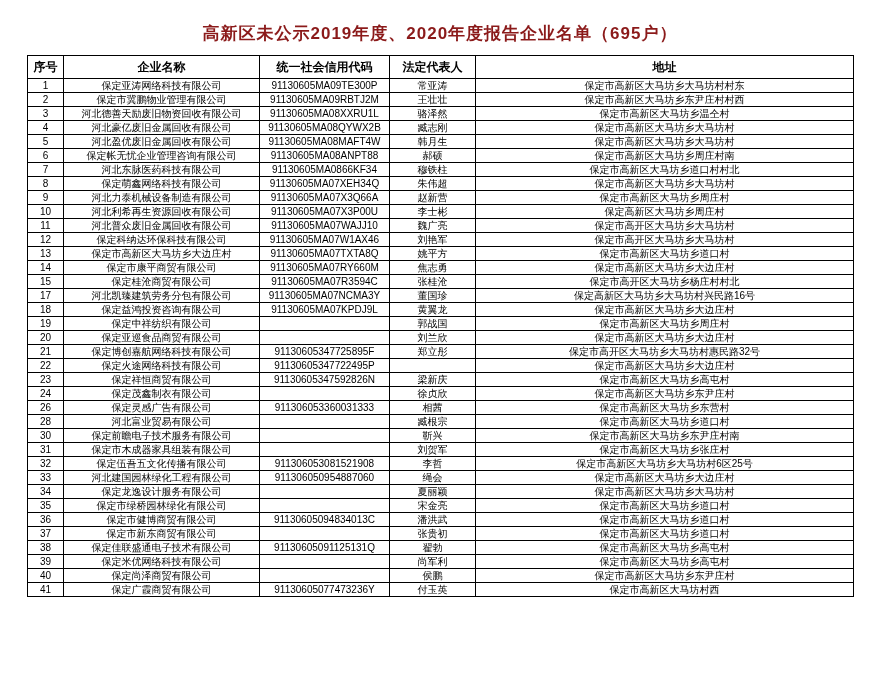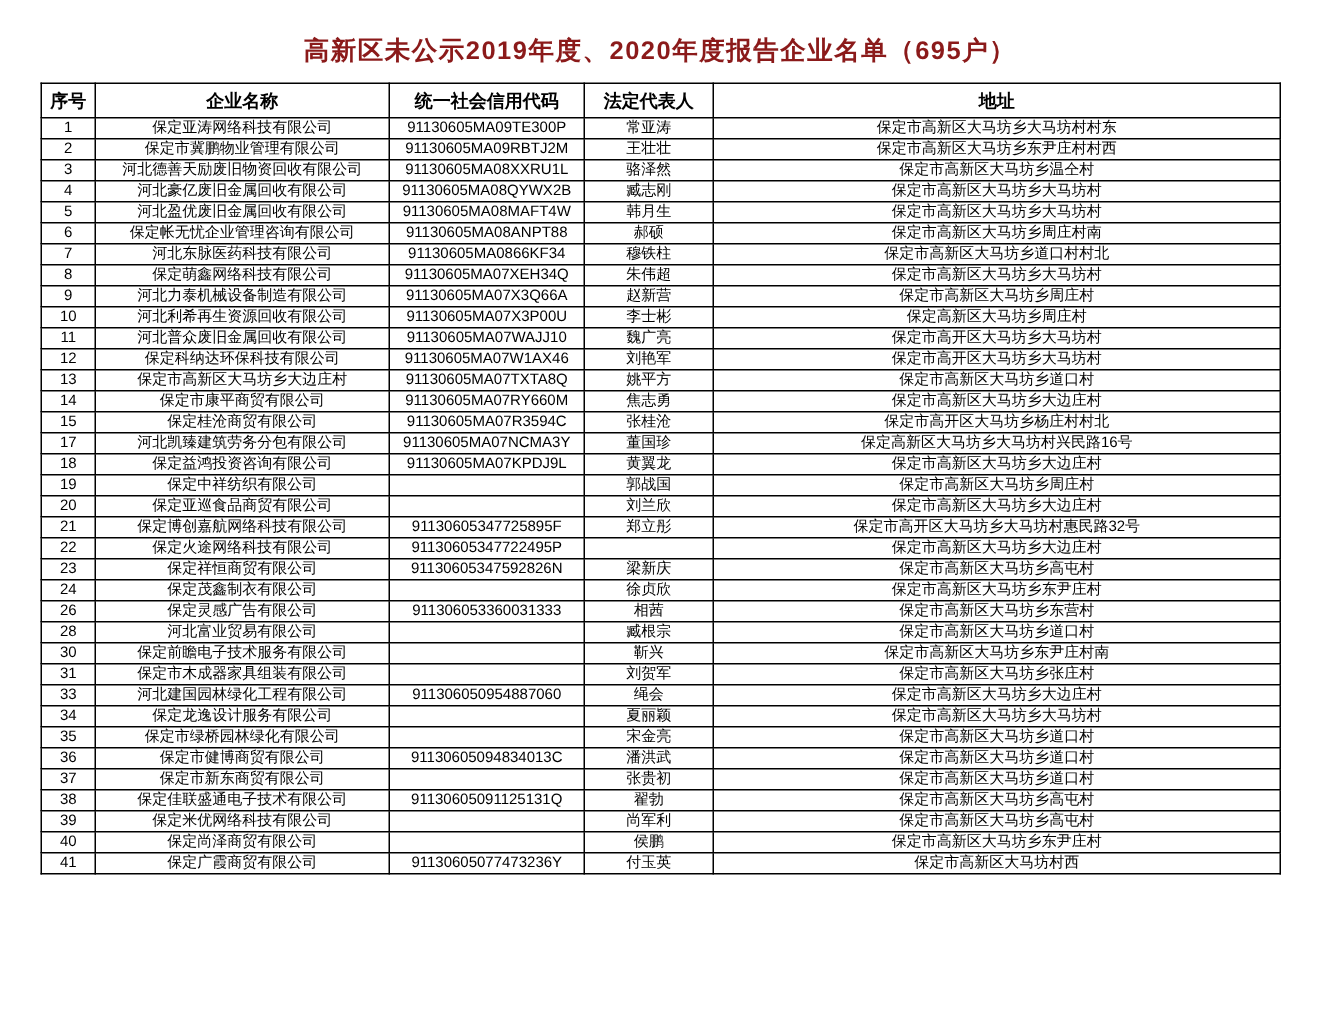--- a/index.html
+++ b/index.html
@@ -257,20 +257,27 @@
           <td>保定市高新区大马坊乡东尹庄村南</td>
         </tr>
         <tr>
           <td>31</td>
           <td>保定市木成器家具组装有限公司</td>
           <td></td>
           <td>刘贺军</td>
           <td>保定市高新区大马坊乡张庄村</td>
         </tr>
         <tr>
+          <td>32</td>
+          <td>保定伍吾五文化传播有限公司</td>
+          <td>911306053081521908</td>
+          <td>李哲</td>
+          <td>保定市高新区大马坊乡大马坊村6区25号</td>
+        </tr>
+        <tr>
           <td>33</td>
           <td>河北建国园林绿化工程有限公司</td>
           <td>911306050954887060</td>
           <td>绳会</td>
           <td>保定市高新区大马坊乡大边庄村</td>
         </tr>
         <tr>
           <td>34</td>
           <td>保定龙逸设计服务有限公司</td>
           <td></td>

